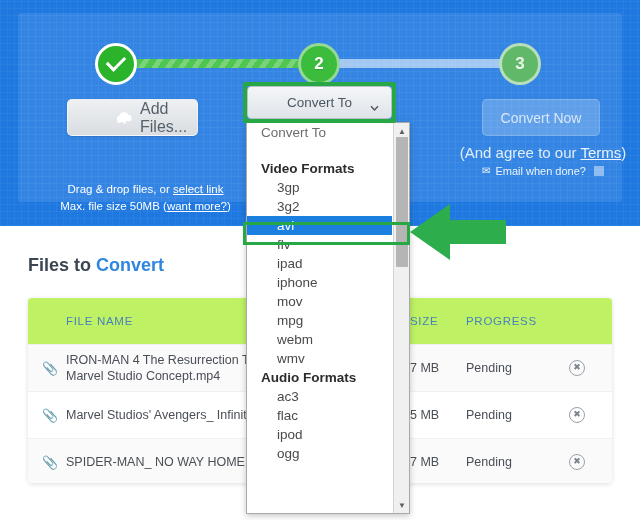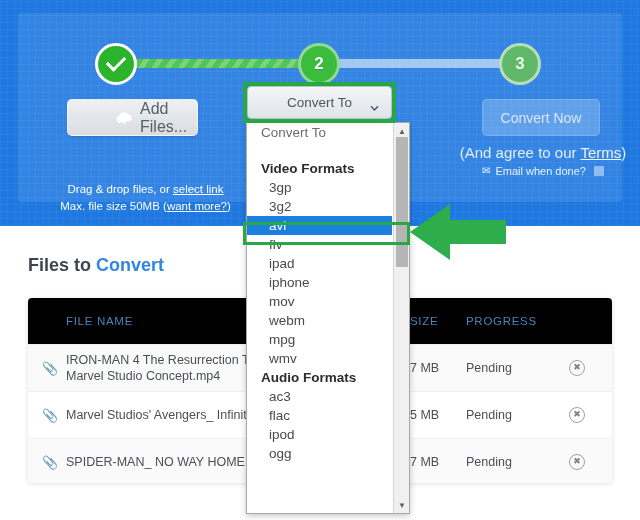--- a/index.html
+++ b/index.html
@@ -132,21 +132,21 @@
   
   .dropdown {
     position: absolute; left: 246px; top: 122px; width: 164px; height: 392px;
     background: #ffffff; border: 1px solid #a9a9a9;
     box-sizing: border-box; z-index: 5; overflow: hidden;
     box-shadow: 0 2px 6px rgba(0,0,0,0.22);
   }
   .dd-list { position: absolute; left: 0; top: 0; right: 17px; bottom: 0; }
   .dd-item {
     height: 19px; line-height: 19px; font-size: 13.5px;
-    color: #4a4a4a; padding-left: 22px; white-space: nowrap;
+    color: #4a4a4a; padding-left: 30px; white-space: nowrap;
     box-sizing: border-box;
   }
   .dd-item.placeholder { padding-left: 14px; color: #6d6d6d; }
   .dd-item.group {
     font-weight: bold; color: #2c2c2c; padding-left: 14px;
   }
   .dd-item.spacer { height: 17px; }
   .dd-item.selected {
     background: #1b7fe0; color: #ffffff;
   }
@@ -182,21 +182,21 @@
   }
   .files-title .accent { color: #2f86de; }
 
   .table-card {
     position: absolute; left: 28px; top: 298px; width: 584px; height: 185px;
     background: #ffffff; border-radius: 4px;
     box-shadow: 0 1px 5px rgba(0,0,0,0.13);
     overflow: hidden;
   }
   .thead {
-    height: 46px; background: #000000;
+    height: 46px; background: #bef264;
     display: flex; align-items: center;
     color: #4a82bd; font-size: 11.5px; letter-spacing: 0.7px;
   }
   .trow {
     height: 46px; display: flex; align-items: center;
     font-size: 12.5px; color: #4a4f56;
     border-top: 1px solid #f0f1f3;
   }
   .trow.alt { background: #fafafa; }
   .c-clip  { width: 38px; padding-left: 14px; box-sizing: border-box; }
@@ -285,22 +285,22 @@
         <div class="dd-item placeholder">Convert To</div>
         <div class="dd-item spacer"></div>
         <div class="dd-item group">Video Formats</div>
         <div class="dd-item ">3gp</div>
         <div class="dd-item ">3g2</div>
         <div class="dd-item  selected">avi</div>
         <div class="dd-item ">flv</div>
         <div class="dd-item ">ipad</div>
         <div class="dd-item ">iphone</div>
         <div class="dd-item ">mov</div>
+        <div class="dd-item ">mpg</div>
         <div class="dd-item ">webm</div>
-        <div class="dd-item ">mpg</div>
         <div class="dd-item ">wmv</div>
         <div class="dd-item group">Audio Formats</div>
         <div class="dd-item ">ac3</div>
         <div class="dd-item ">flac</div>
         <div class="dd-item ">ipod</div>
         <div class="dd-item ">ogg</div>
       </div>
     <div class="dd-scroll">
       <div class="dd-arrow up">▲</div>
       <div class="dd-thumb"></div>

